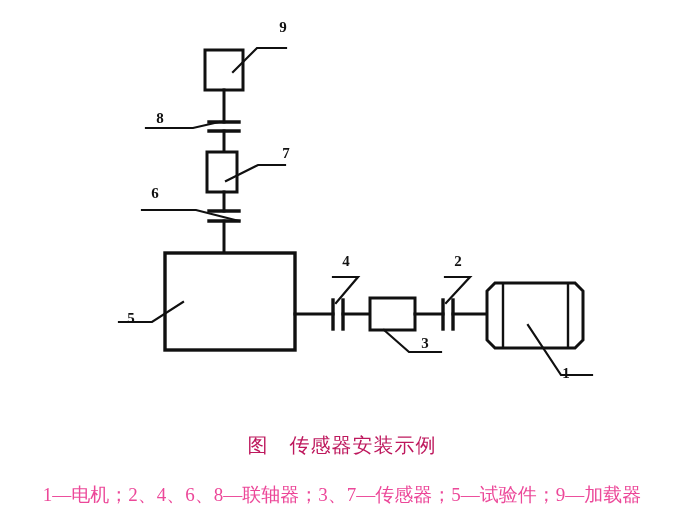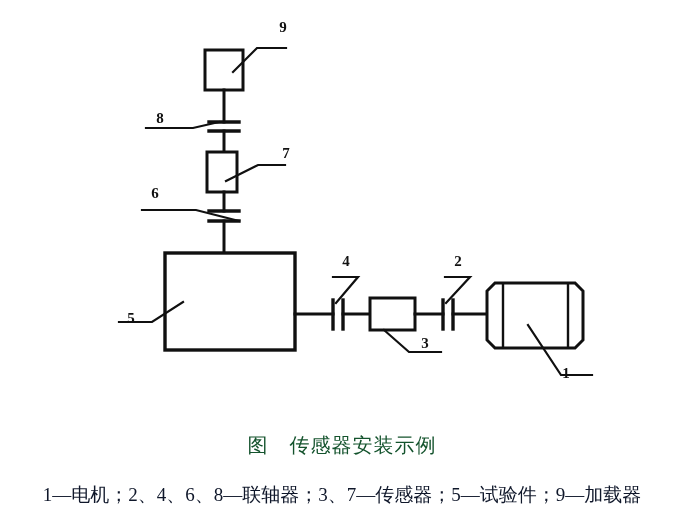--- a/index.html
+++ b/index.html
@@ -28,32 +28,32 @@
     font-weight: bold;
     fill: #111111;
   }
   .caption {
     position: absolute;
     left: 0;
     top: 432px;
     width: 684px;
     text-align: center;
     font-size: 20px;
-    color: #14532d;
+    color: #be185d;
     letter-spacing: 1px;
     font-family: "Liberation Serif", "DejaVu Serif", serif;
   }
   .legend {
     position: absolute;
     left: 0;
     top: 482px;
     width: 684px;
     text-align: center;
     font-size: 19px;
-    color: #0f172a;
+    color: #ec4899;
     font-family: "Liberation Serif", "DejaVu Serif", serif;
   }
 </style>
 </head>
 <body>
 
 <div id="page">
 
   <svg id="diagram-svg" viewBox="0 0 684 430">
 

